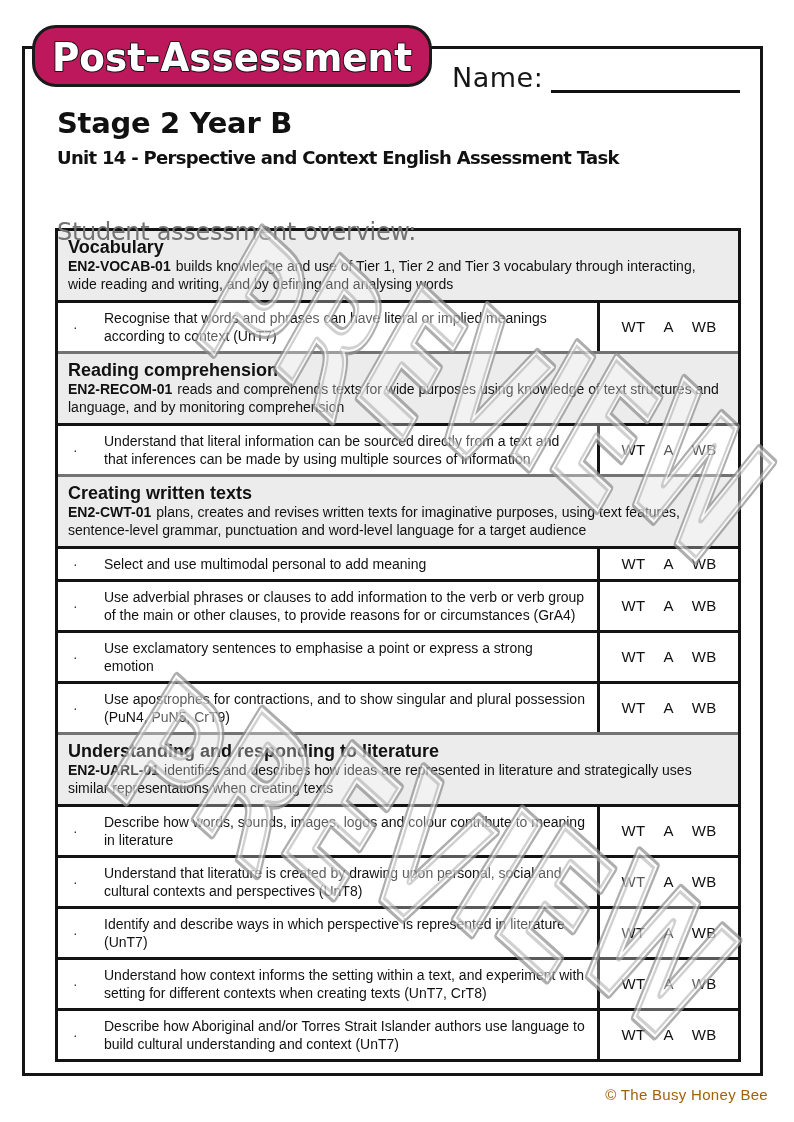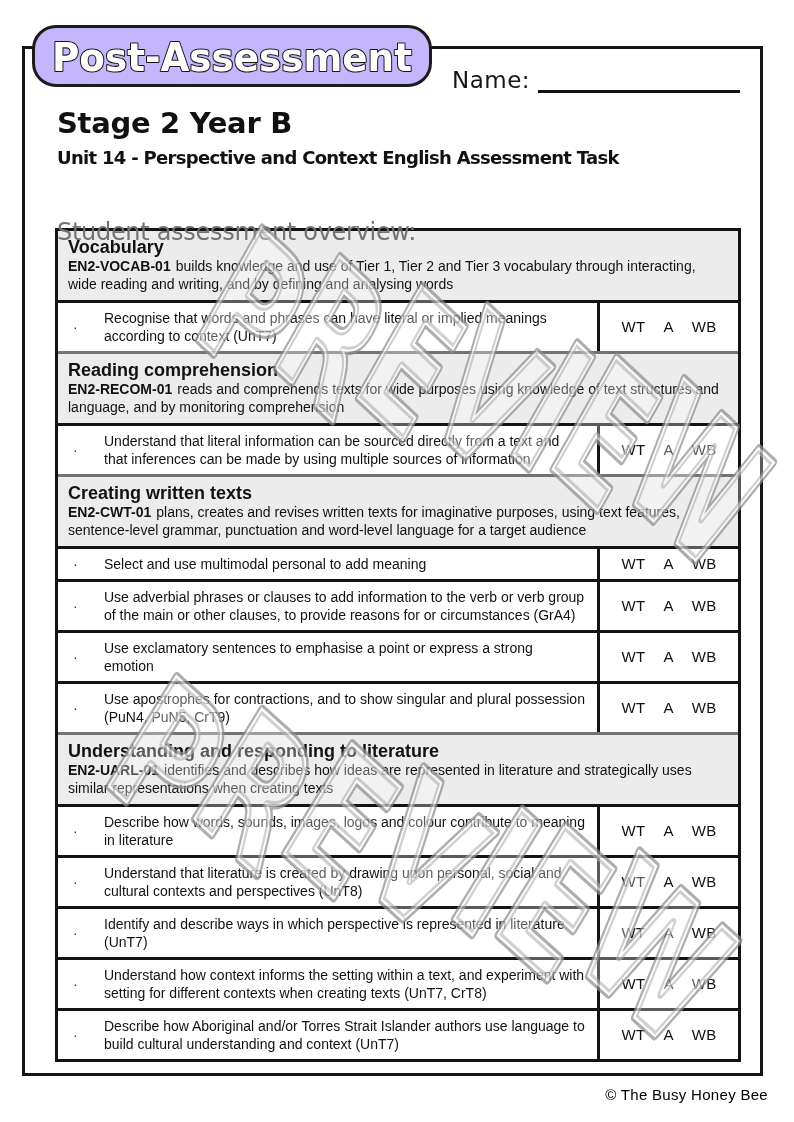--- a/index.html
+++ b/index.html
@@ -8,34 +8,34 @@
     font-family:"Liberation Sans",sans-serif;color:#111;
   }
   
   .page-frame{
     position:absolute;left:22px;top:46px;width:741px;height:1030px;
     border:3px solid #151515;box-sizing:border-box;background:#fff;
   }
   
   .badge{
     position:absolute;left:32px;top:25px;width:400px;height:62px;
-    background:#c4b5fd;border:3px solid #1a1a1a;border-radius:24px;
+    background:#be185d;border:3px solid #1a1a1a;border-radius:24px;
     box-sizing:border-box;display:flex;align-items:center;justify-content:center;z-index:5;
   }
   .badge svg{display:block;}
   .badge-text{
     font-family:"DejaVu Sans",sans-serif;font-weight:bold;font-size:39px;
     fill:#ffffff;stroke:#161616;stroke-width:2.1px;paint-order:stroke;stroke-linejoin:round;
   }
   
   .name-row{
     position:absolute;left:452px;top:60px;width:288px;display:flex;align-items:flex-end;z-index:4;
   }
   .name-label{
-    font-family:"DejaVu Sans",sans-serif;font-size:23px;color:#161616;letter-spacing:0.5px;
+    font-family:"DejaVu Sans",sans-serif;font-size:27px;color:#161616;letter-spacing:0.5px;
     padding-right:8px;
   }
   .name-line{flex:1;border-bottom:3px solid #111;height:30px;}
   
   .h-stage{
     position:absolute;left:57px;top:106px;font-family:"DejaVu Sans",sans-serif;
     font-weight:bold;font-size:29px;letter-spacing:-0.3px;white-space:nowrap;z-index:4;
   }
   .h-unit{
     position:absolute;left:57px;top:147px;font-family:"DejaVu Sans",sans-serif;
@@ -68,21 +68,21 @@
     width:138px;flex:none;display:flex;align-items:center;justify-content:center;
     gap:18px;font-size:15px;letter-spacing:0.3px;
   }
   
   .key-line{
     position:absolute;left:22px;top:1041px;width:741px;text-align:center;
     font-size:15.5px;z-index:4;
   }
   .key-label{font-weight:bold;margin-right:5px;}
   .footer{
-    position:absolute;right:26px;top:1086px;color:#000000;font-size:15px;
+    position:absolute;right:26px;top:1086px;color:#a16207;font-size:15px;
     letter-spacing:0.3px;z-index:4;
   }
   
   .wm-overlay{position:absolute;left:0;top:0;width:794px;height:1122px;z-index:40;pointer-events:none;}
   .wm-a{
     font-family:"DejaVu Sans",sans-serif;font-weight:bold;font-size:180px;
     fill:#ffffff;fill-opacity:0.42;stroke:#8f8f8f;stroke-width:9px;
     paint-order:stroke;stroke-linejoin:round;
   }
   .wm-b{

